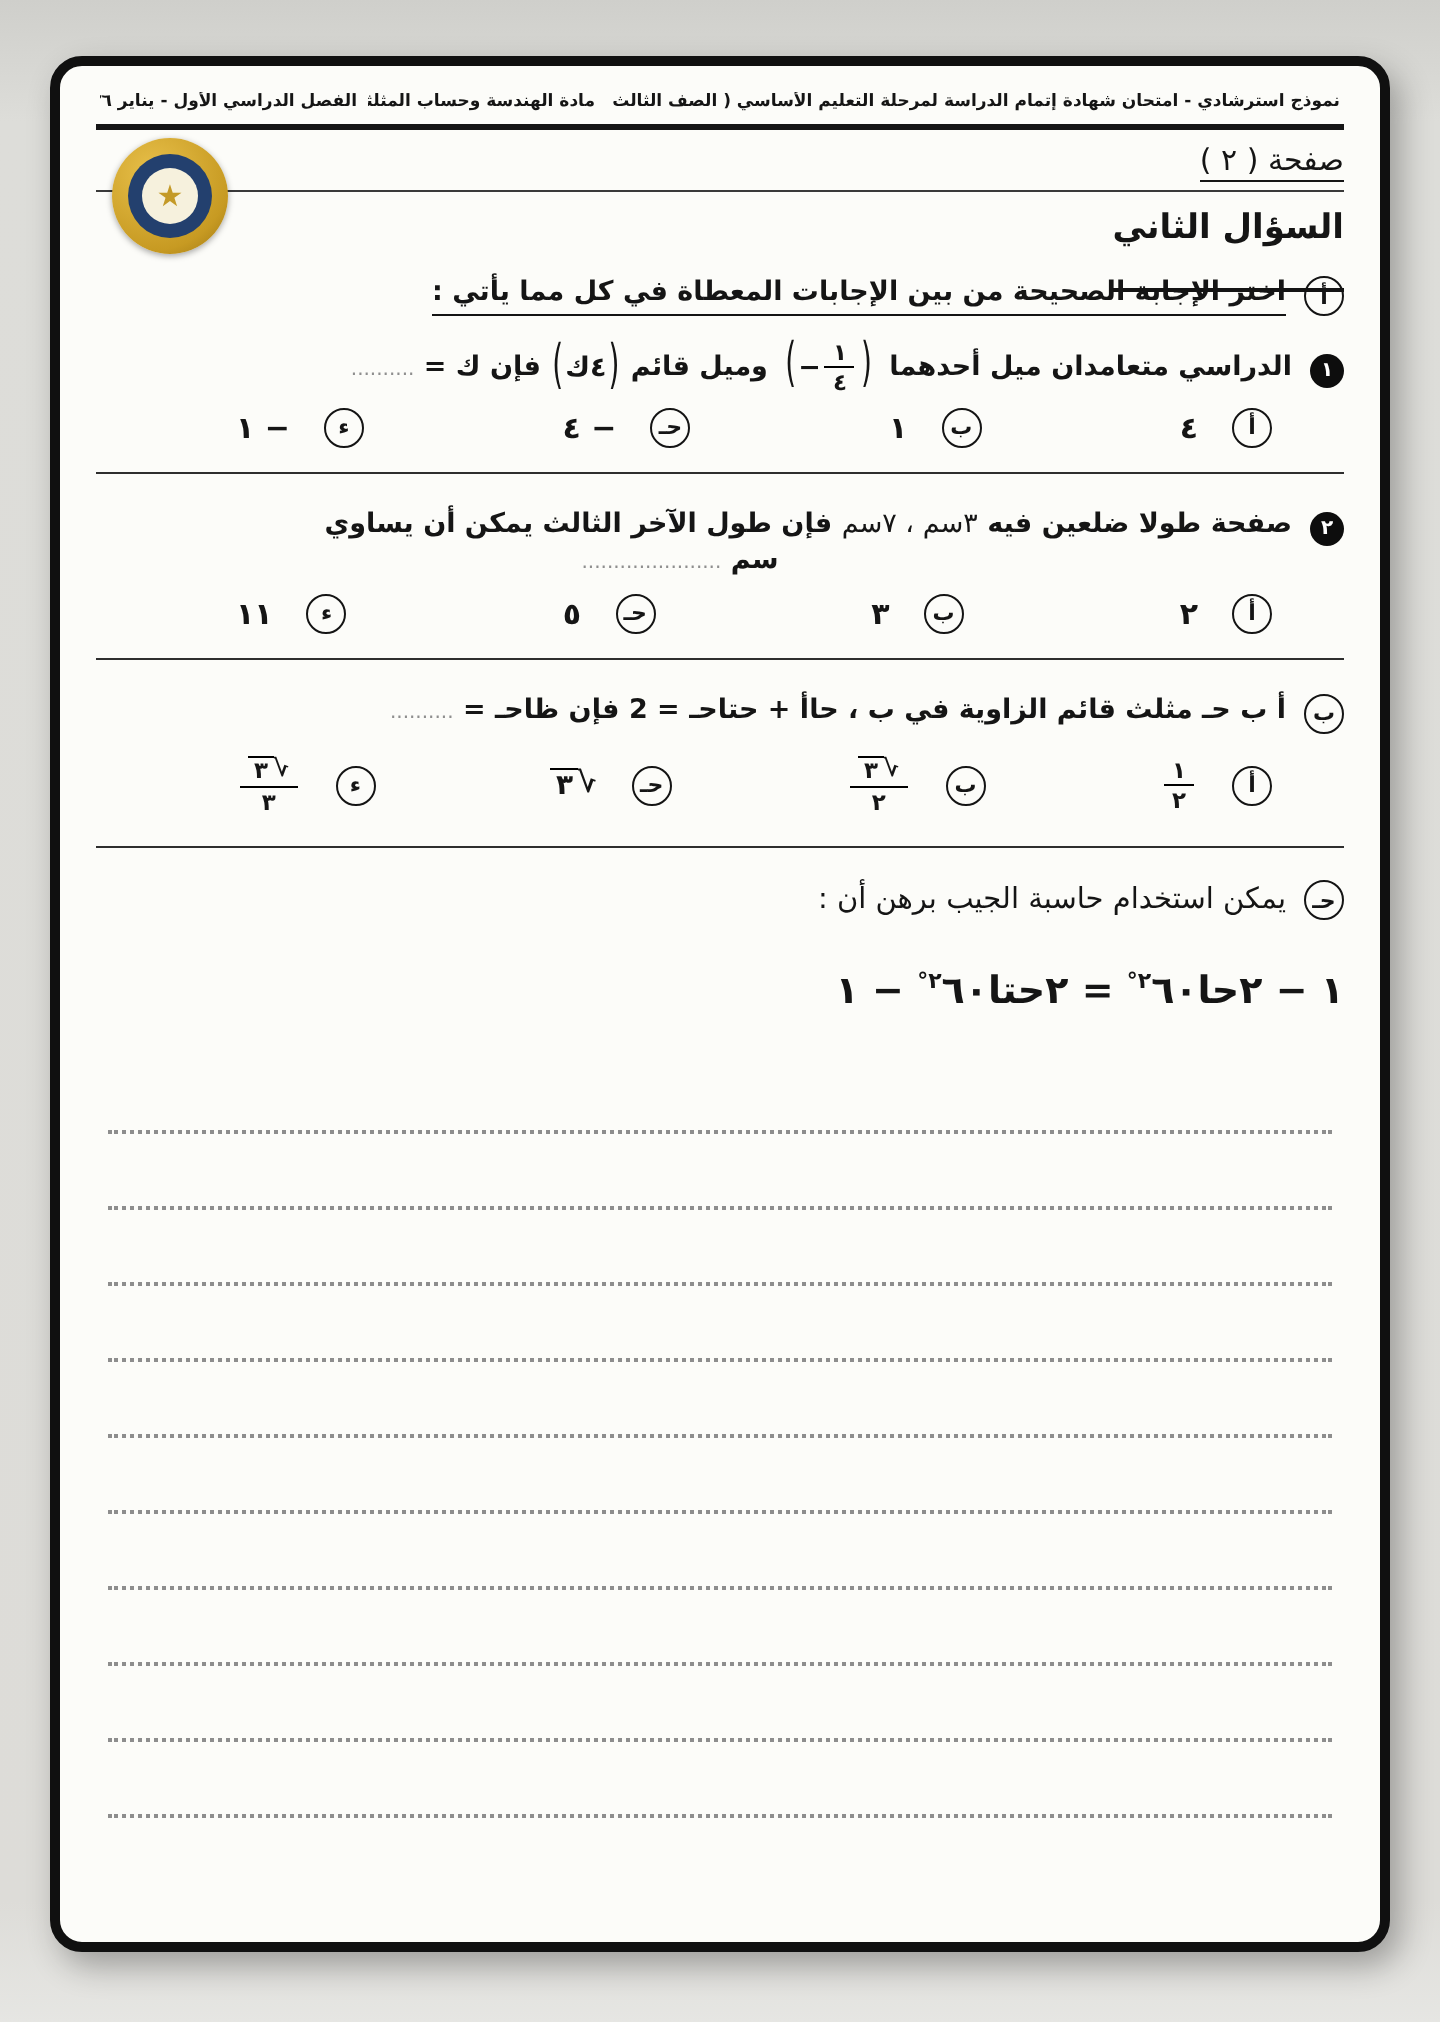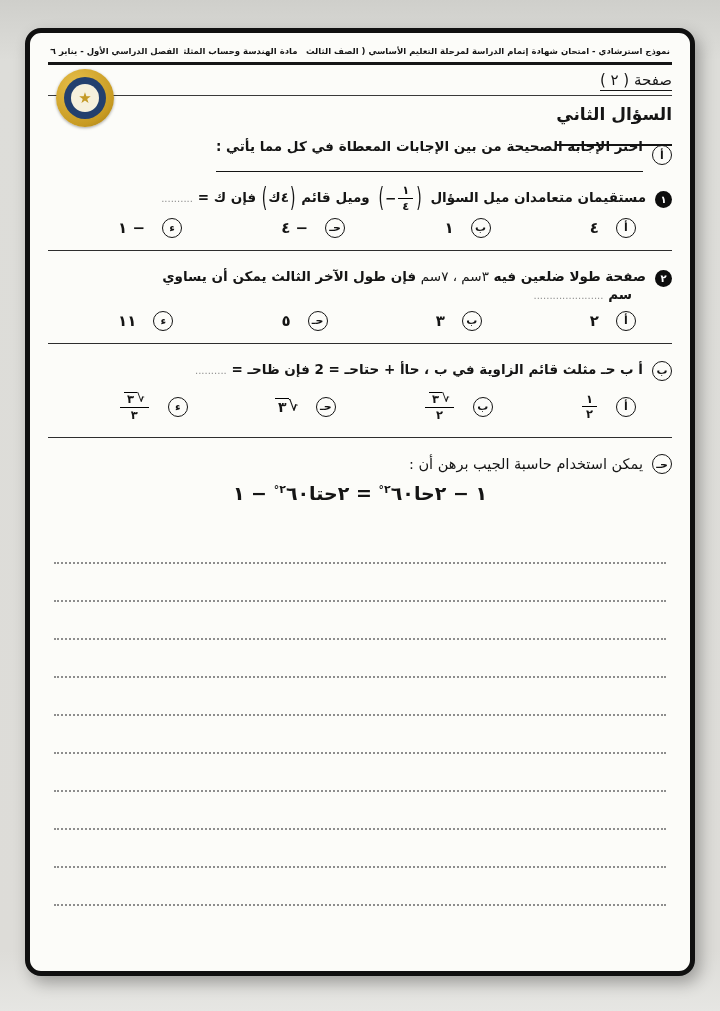--- a/index.html
+++ b/index.html
@@ -50,21 +50,21 @@
   .logo-core {
     width:28px; height:28px; border-radius:50%;
     background:#f6f1dd;
     display:flex; align-items:center; justify-content:center;
     color:#c49a27; font-size:15px; line-height:1;
   }
   
   .title-row { margin-top:8px; font-size:17px; font-weight:bold; }
   .title-row span { border-bottom:2.2px solid #141414; padding-bottom:20px; }
   .instr { margin-top:14px; display:flex; align-items:center; gap:9px; font-size:13.5px; font-weight:bold; }
-  .instr-text { border-bottom:1.7px solid #141414; padding-bottom:17px; }
+  .instr-text { border-bottom:1.7px solid #141414; padding-bottom:3px; }
   .circle-marker {
     min-width:20px; width:20px; height:20px; box-sizing:border-box;
     border:1.9px solid #141414; border-radius:50%;
     display:inline-flex; align-items:center; justify-content:center;
     font-size:11px; font-weight:bold; flex:none;
   }
   
   .qrow { margin-top:11px; display:flex; gap:9px; align-items:flex-start; font-size:13.5px; font-weight:bold; line-height:2.1; }
   .qnum {
     min-width:17px; width:17px; height:17px; box-sizing:border-box;
@@ -83,24 +83,24 @@
   .mfrac .fd { padding:0 4px; }
   .rad { display:inline-flex; align-items:flex-start; line-height:1.2; }
   .rsign { transform:scaleX(-1); display:inline-block; }
   .rnum { border-top:1.7px solid #000; padding:0 3px; }
   
   .opts { display:flex; justify-content:space-between; align-items:center; padding:5px 36px 7px 70px; font-size:15px; font-weight:bold; }
   .opts.tall { padding-top:8px; padding-bottom:10px; font-size:14px; }
   .opt { display:flex; align-items:center; gap:17px; }
   .sep { border-top:1.7px solid #2e2e2e; margin-top:5px; }
   
-  .q2l2 { text-align:right; font-size:13.5px; font-weight:bold; margin:-6px 40px 0 0; line-height:1.6; }
+  .q2l2 { text-align:center; font-size:13.5px; font-weight:bold; margin:-6px 40px 0 0; line-height:1.6; }
   
   .partc-head { display:flex; align-items:center; gap:9px; margin-top:16px; font-size:14.5px; font-weight:normal; }
-  .equation { text-align:center; font-size:19px; font-weight:bold; margin-top:8px; letter-spacing:.5px; }
+  .equation { font-size:19px; font-weight:bold; margin-top:24px; letter-spacing:.5px; }
   .equation sup { font-size:11px; }
   
   .answers { margin:22px 6px 0 6px; }
   .ans-line { height:36px; border-bottom:2.2px dotted #8d8d8d; }
 </style>
 </head>
 <body>
 
 <div class="photo">
   <div class="page">
@@ -127,21 +127,21 @@
     </div>
 
     <div class="instr">
       <span class="circle-marker">أ</span>
       <span class="instr-text">اختر الإجابة الصحيحة من بين الإجابات المعطاة في كل مما يأتي :</span>
     </div>
 
     <div class="qrow">
       <span class="qnum">١</span>
       <span class="qtext">
-        <span>مستقيمان متعامدان ميل السؤال</span>
+        <span>الدراسي متعامدان ميل أحدهما</span>
         <span class="math-ltr">
             <span class="bp">(</span>
             <span>−</span>
             <span class="mfrac">
               <span class="fn">١</span>
               <span class="fd">٤</span>
             </span>
             <span class="bp">)</span>
           </span>
         <span>وميل قائم</span>

